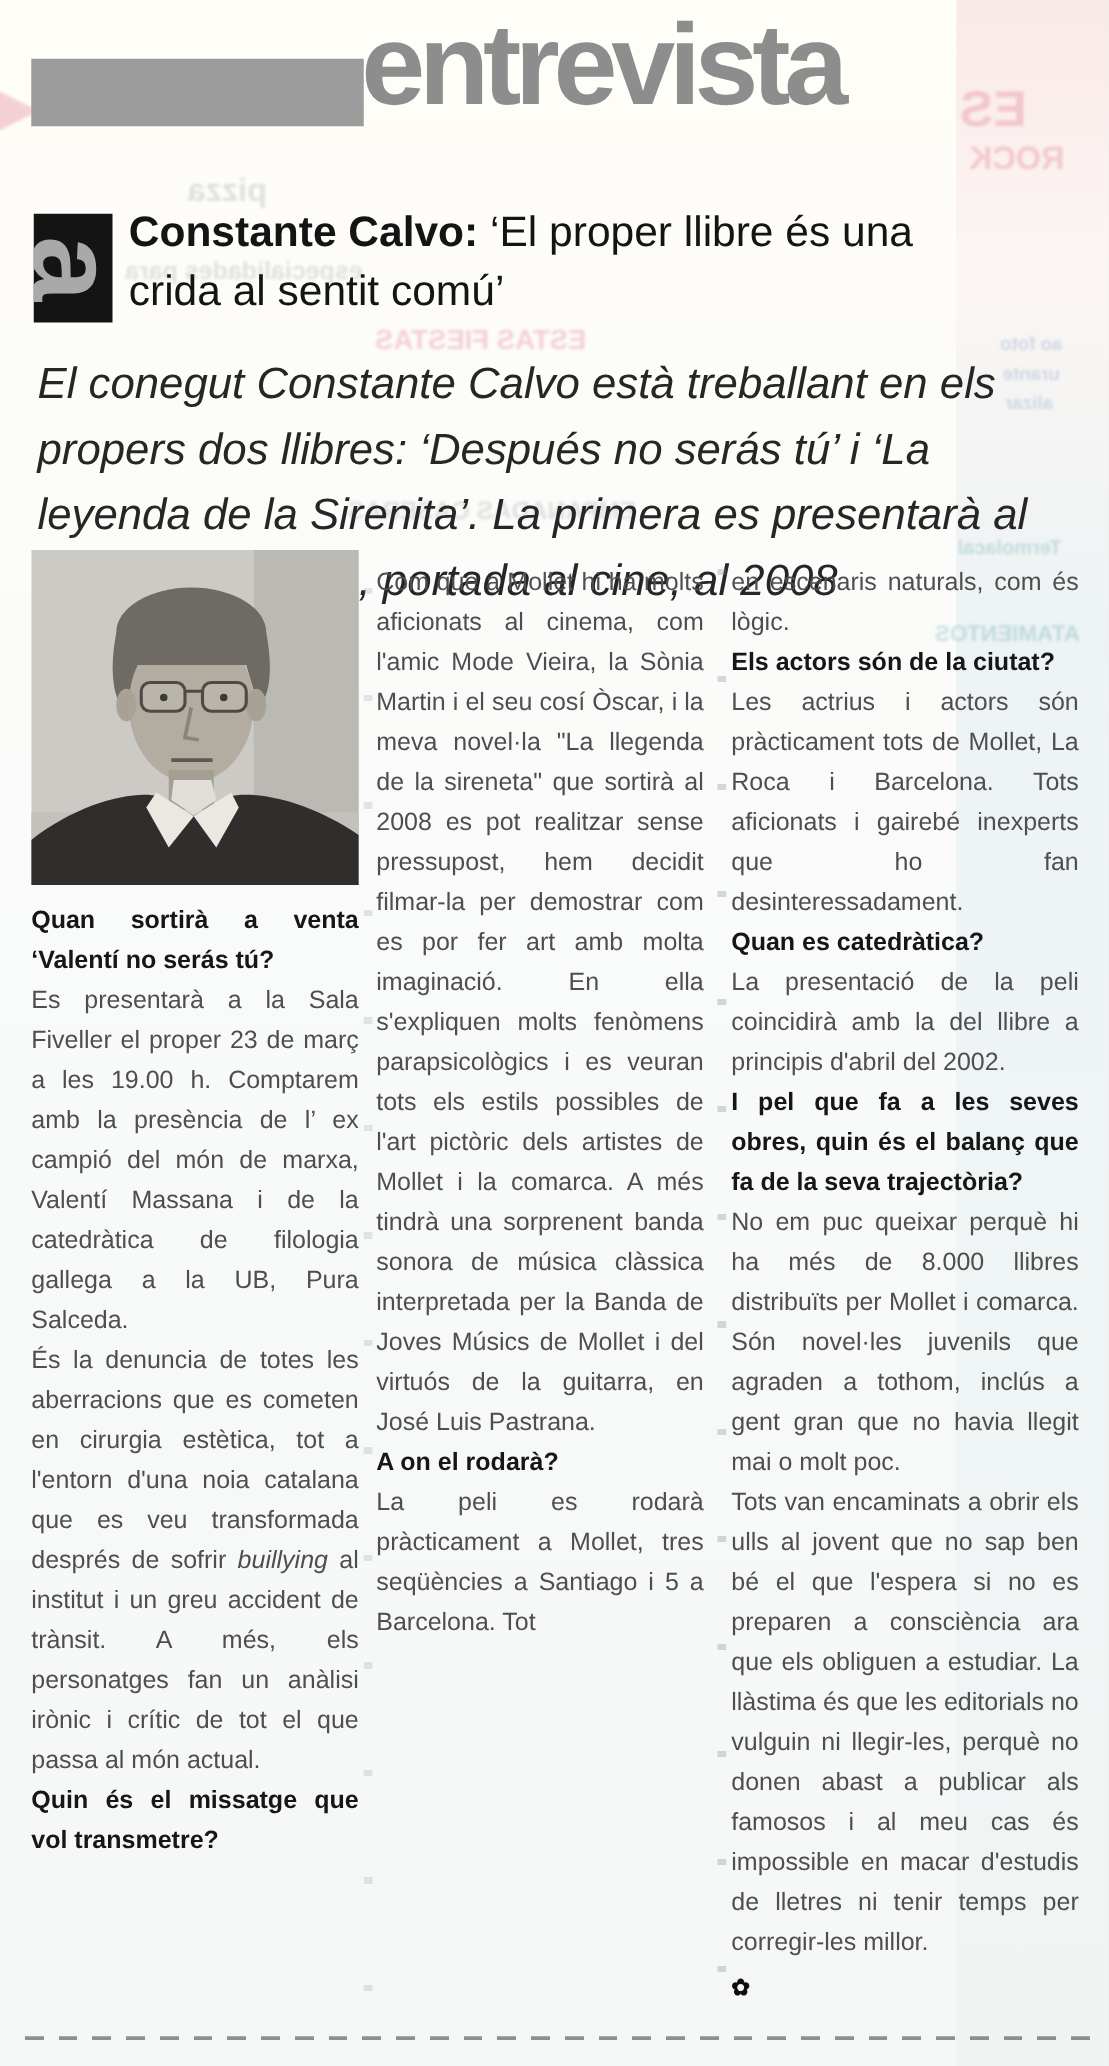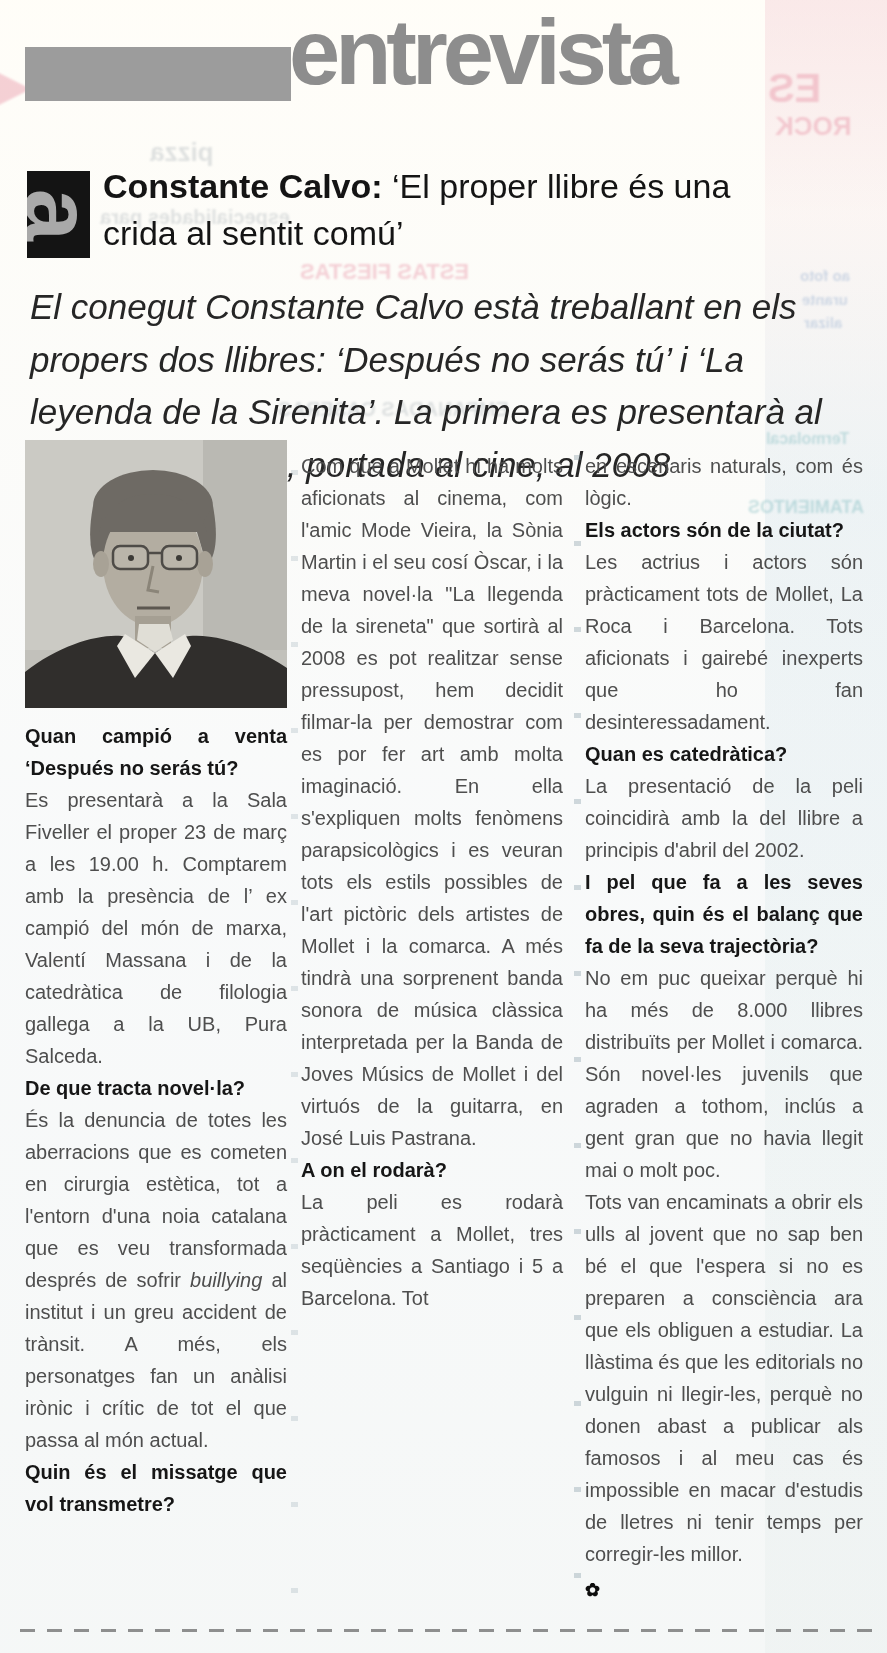--- a/index.html
+++ b/index.html
@@ -96,23 +96,22 @@
       <circle cx="154" cy="118" r="3" fill="#3c3a36"></circle>
       <path d="M128 126 L123 150 L134 152" fill="none" stroke="#8b8579" stroke-width="3"></path>
       <line x1="112" y1="168" x2="145" y2="168" stroke="#5c5750" stroke-width="3"></line>
       <rect x="110" y="176" width="36" height="32" fill="#a59f93"></rect>
       <path d="M0 268 L0 232 C38 202 82 192 102 197 L130 213 L158 197 C182 192 224 202 262 228 L262 268 Z" fill="#302e2c"></path>
       <path d="M100 194 L130 213 L110 238 L92 206 Z" fill="#eae8e1"></path>
       <path d="M160 194 L130 213 L148 238 L166 206 Z" fill="#eae8e1"></path>
       <path d="M112 200 L130 212 L148 200 L144 184 L114 184 Z" fill="#e0ded6"></path>
     </svg>
   </figure>
-<p class="question">Quan campió a venta ‘Después no serás tú?</p>
+<p class="question">Quan sortirà a venta ‘Valentí no serás tú?</p>
       <p class="answer">Es presentarà a la Sala Fiveller el proper 23 de març a les 19.00 h. Comptarem amb la presència de l’ ex campió del món de marxa, Valentí Massana i de la catedràtica de filologia gallega a la UB, Pura Salceda.</p>
-      <p class="question">De que tracta novel·la?</p>
       <p class="answer">És la denuncia de totes les aberracions que es cometen en cirurgia estètica, tot a l'entorn d'una noia catalana que es veu transformada després de sofrir <em>buillying</em> al institut i un greu accident de trànsit. A més, els personatges fan un anàlisi irònic i crític de tot el que passa al món actual.</p>
       <p class="question">Quin és el missatge que vol transmetre?</p>
     </div>
   <div class="col" id="col2">
       <p class="answer">Com que a Mollet hi ha molts aficionats al cinema, com l'amic Mode Vieira, la Sònia Martin i el seu cosí Òscar, i la meva novel·la "La llegenda de la sireneta" que sortirà al 2008 es pot realitzar sense pressupost, hem decidit filmar-la per demostrar com es por fer art amb molta imaginació. En ella s'expliquen molts fenòmens parapsicològics i es veuran tots els estils possibles de l'art pictòric dels artistes de Mollet i la comarca. A més tindrà una sorprenent banda sonora de música clàssica interpretada per la Banda de Joves Músics de Mollet i del virtuós de la guitarra, en José Luis Pastrana.</p>
       <p class="question">A on el rodarà?</p>
       <p class="answer">La peli es rodarà pràcticament a Mollet, tres seqüències a Santiago i 5 a Barcelona. Tot</p>
     </div>
   <div class="col" id="col3">
       <p class="answer">en escenaris naturals, com és lògic.</p>

